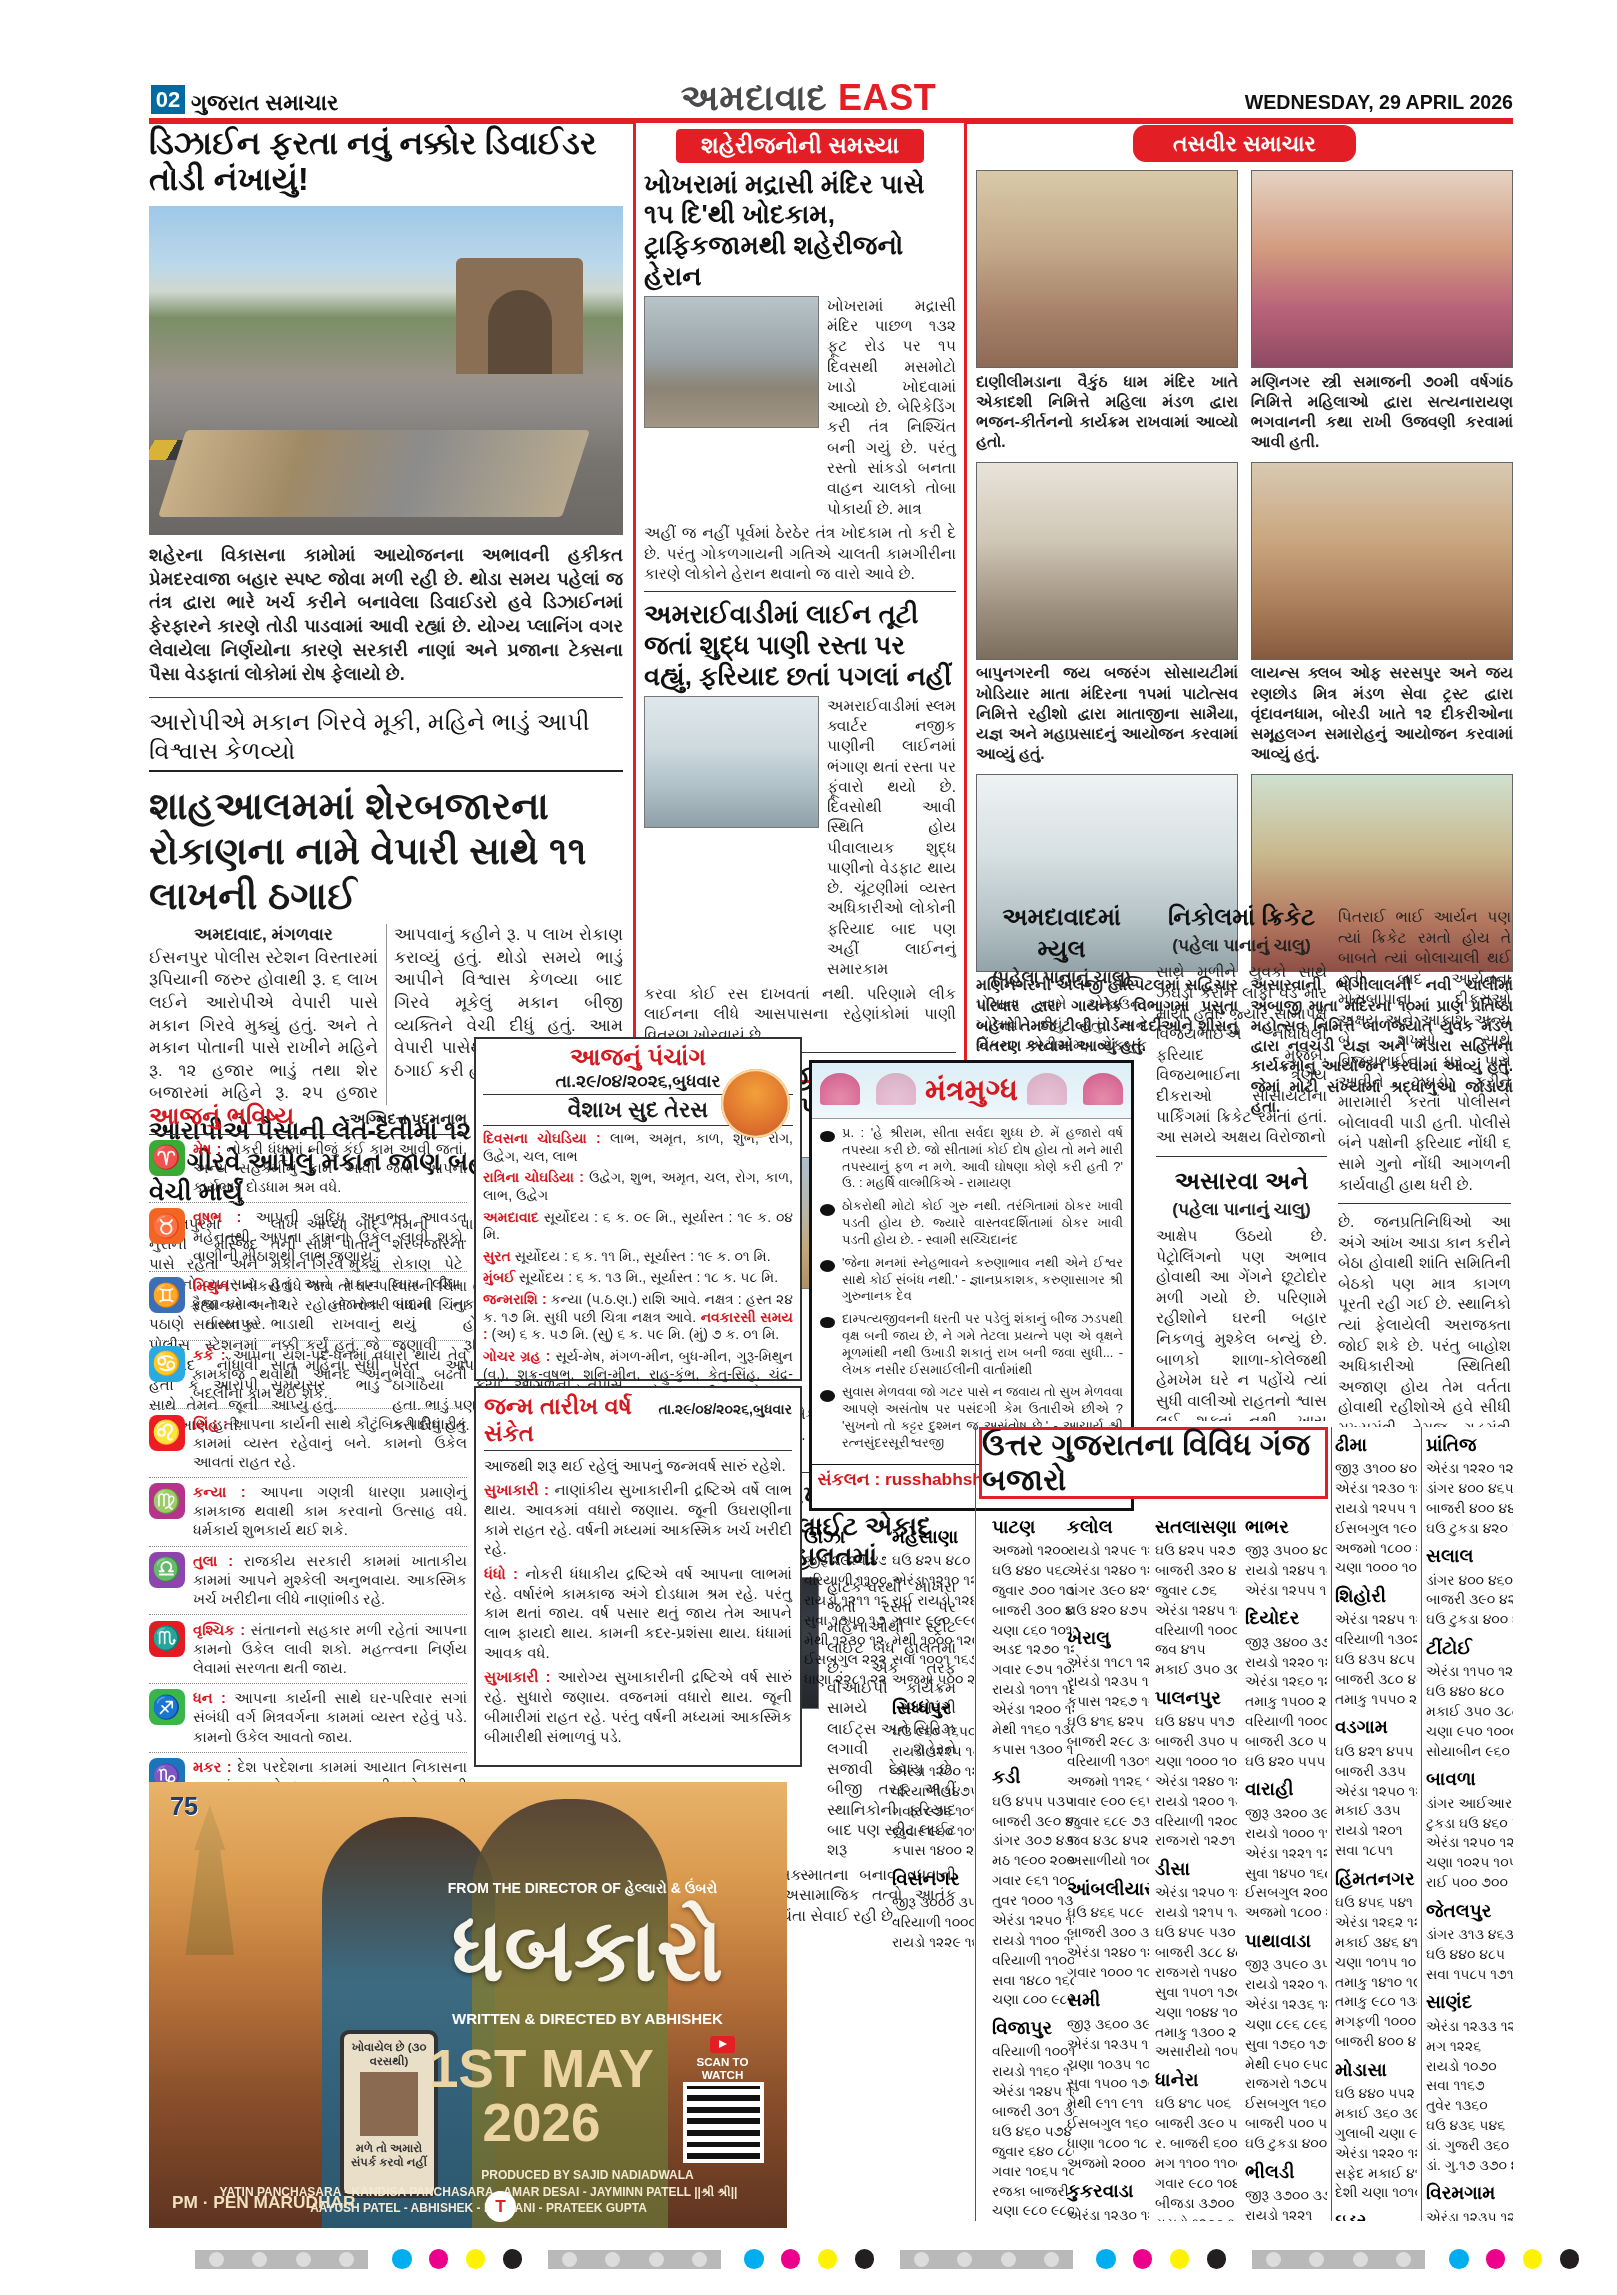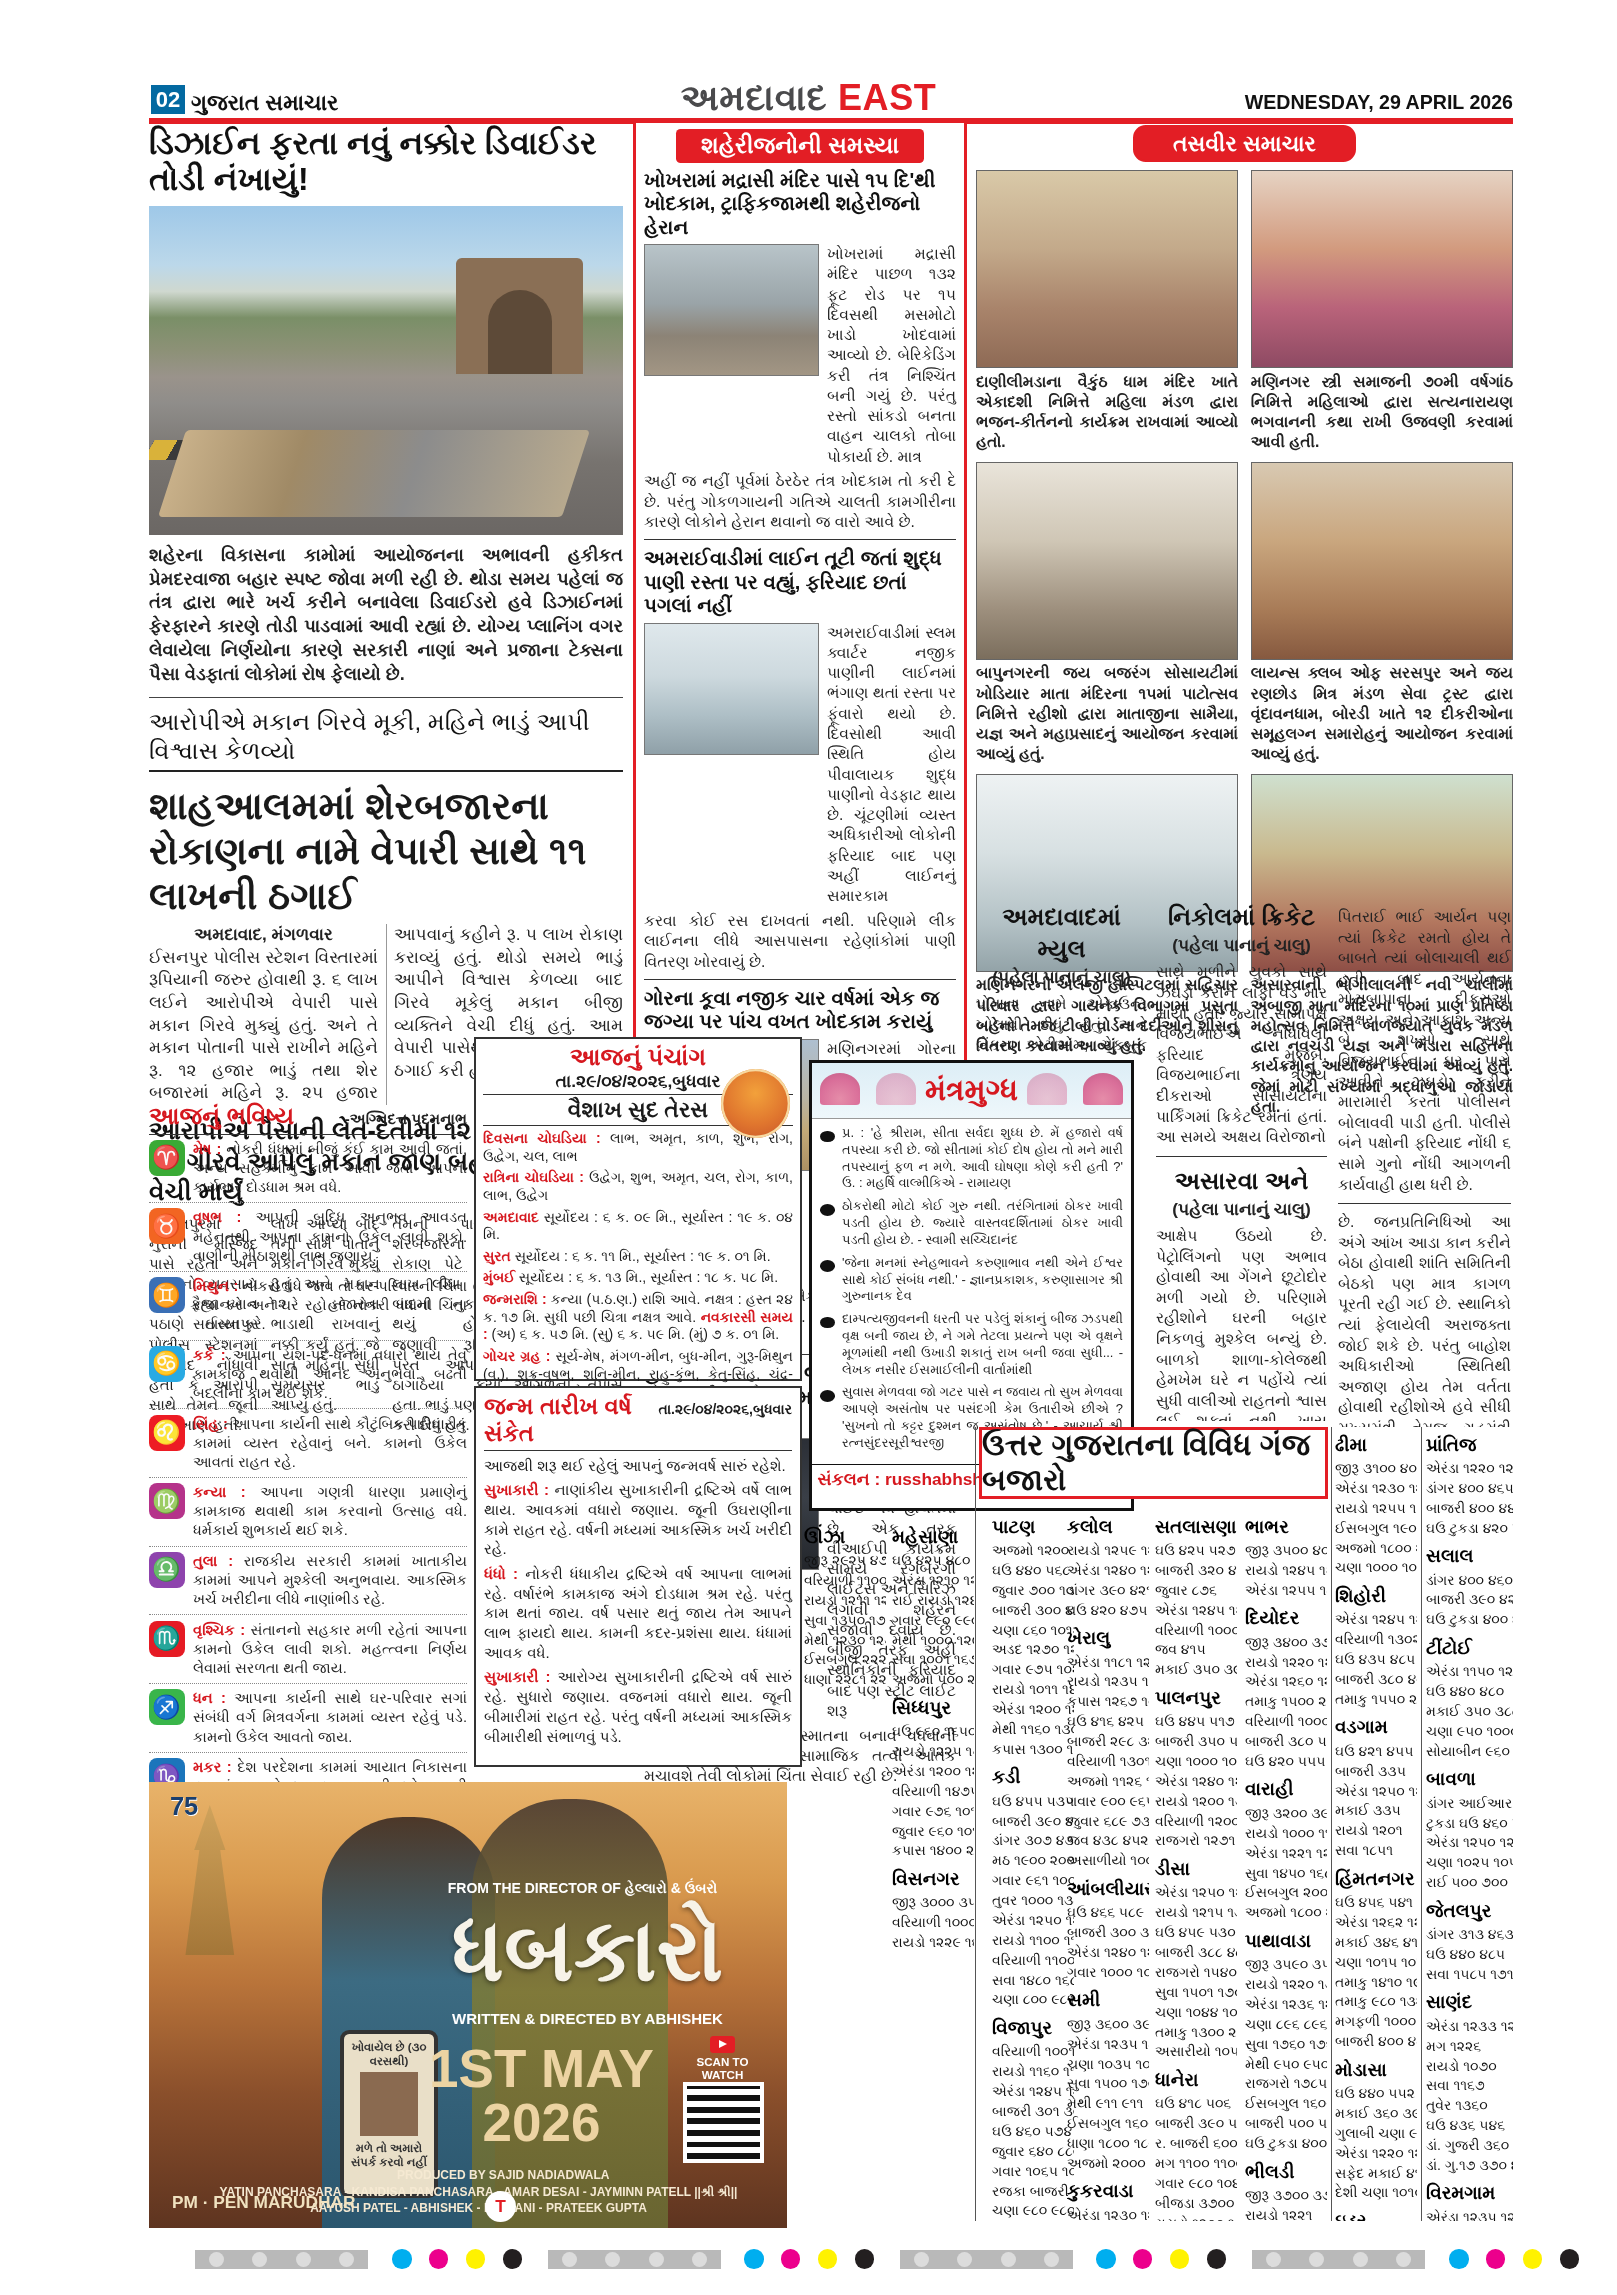--- a/index.html
+++ b/index.html
@@ -46,21 +46,21 @@
   #horo .hd .a{font-size:15px;font-weight:700;color:#222;}
   .horo-row{display:flex;gap:8px;padding:5.2px 0;border-bottom:0.6px dotted #888;align-items:flex-start;}
   .horo-icon{flex:0 0 36px;height:36px;border-radius:8px;color:#fff;font-size:23px;display:flex;align-items:center;justify-content:center;}
   .horo-text{font-size:14.7px;line-height:1.3;color:#222;text-align:justify;}
   .horo-text .nm{color:#d6181f;font-weight:700;}
 
   
   #samasya{left:633px;top:120px;width:334px;height:963px;border:3.5px solid #e31e25;background:#fff;box-sizing:border-box;padding:0 8px;}
   #samasya .pill{margin:5.8px auto 4.6px auto;width:248px;background:#e31e25;color:#fff;text-align:center;
        font-size:23px;font-weight:700;padding:3.5px 0;border-radius:4.6px;}
-  #samasya h3{margin:5.8px 0 4.6px 0;font-size:20px;line-height:1.18;color:#111;}
+  #samasya h3{margin:5.8px 0 4.6px 0;font-size:26px;line-height:1.18;color:#111;}
   .sam-media{display:flex;gap:8px;margin-bottom:4.6px;}
   .sam-photo{flex:0 0 173px;height:130px;border:0.6px solid #777;}
   .sam-text{font-size:15.6px;line-height:1.3;text-align:justify;color:#222;}
   .sam-more{font-size:15.6px;line-height:1.3;text-align:justify;color:#222;margin-bottom:3.5px;}
   .sam-rule{border:none;border-top:1.2px solid #333;margin:7px 0;}
 
   
   #tasvir{left:976px;top:125px;width:537px;}
   #tasvir .pill{margin:0 auto 8px auto;width:219px;border:2.3px solid #e31e25;background:#e31e25;color:#fff;
        text-align:center;font-size:22px;font-weight:700;padding:3.5px 0;border-radius:12.7px;}
@@ -141,21 +141,21 @@
   #ad .fromdir{position:absolute;left:243px;top:98px;width:381px;text-align:center;font-size:14px;font-weight:700;color:#fff;}
   #ad .title{position:absolute;left:248px;top:118px;width:381px;text-align:center;font-size:87px;font-weight:700;color:#f7f3e8;text-shadow:0 2.3px 5.8px rgba(0,0,0,.45);}
   #ad .written{position:absolute;left:248px;top:228px;width:381px;text-align:center;font-size:15px;font-weight:700;color:#fff;}
   #ad .rel{position:absolute;left:271px;top:260px;width:243px;text-align:center;font-size:53px;line-height:1.02;font-weight:700;color:#ecd3a2;}
   #ad .scan{position:absolute;right:21px;top:254px;width:87px;text-align:center;font-size:11.6px;font-weight:700;color:#fff;}
   #ad .scan .yt{display:inline-block;width:25.4px;height:17.3px;background:#e31e25;border-radius:3.5px;position:relative;}
   #ad .scan .yt:after{content:"";position:absolute;left:9.2px;top:4px;border-left:8px solid #fff;border-top:4.6px solid transparent;border-bottom:4.6px solid transparent;}
   #ad .qr{position:absolute;right:23px;top:300px;width:81px;height:81px;background:
       repeating-linear-gradient(0deg,#111 0 5.8px,#fff 5.8px 11.6px),repeating-linear-gradient(90deg,rgba(255,255,255,.6) 0 5.8px,rgba(0,0,0,.35) 5.8px 11.6px);
       border:4.6px solid #fff;box-sizing:border-box;}
-  #ad .produced{position:absolute;left:248px;top:386px;width:381px;text-align:left;font-size:12px;font-weight:700;color:#f5e9d2;}
+  #ad .produced{position:absolute;left:248px;top:386px;width:381px;text-align:center;font-size:12px;font-weight:700;color:#f5e9d2;}
   #ad .credits{position:absolute;left:35px;top:402px;width:589px;text-align:center;font-size:12px;line-height:1.35;font-weight:700;color:#f5e9d2;}
   #ad .pm{position:absolute;left:23px;bottom:15px;font-size:17.3px;font-weight:700;color:#f0e2c0;}
   #ad .ts{position:absolute;right:271px;bottom:5.8px;width:31px;height:31px;border-radius:50%;background:#fff;color:#e31e25;
       display:flex;align-items:center;justify-content:center;font-size:17.3px;font-weight:700;}
 
   
   #marks{left:149px;top:2248px;width:1364px;height:23px;}
   .graybar{position:absolute;top:2.3px;height:18.5px;width:173px;background:#b9b9b9;display:flex;align-items:center;justify-content:space-around;}
   .graybar i{width:15px;height:15px;border-radius:50%;background:#dcdcdc;}
   .cmyk{position:absolute;top:1.2px;display:flex;gap:17.3px;}

